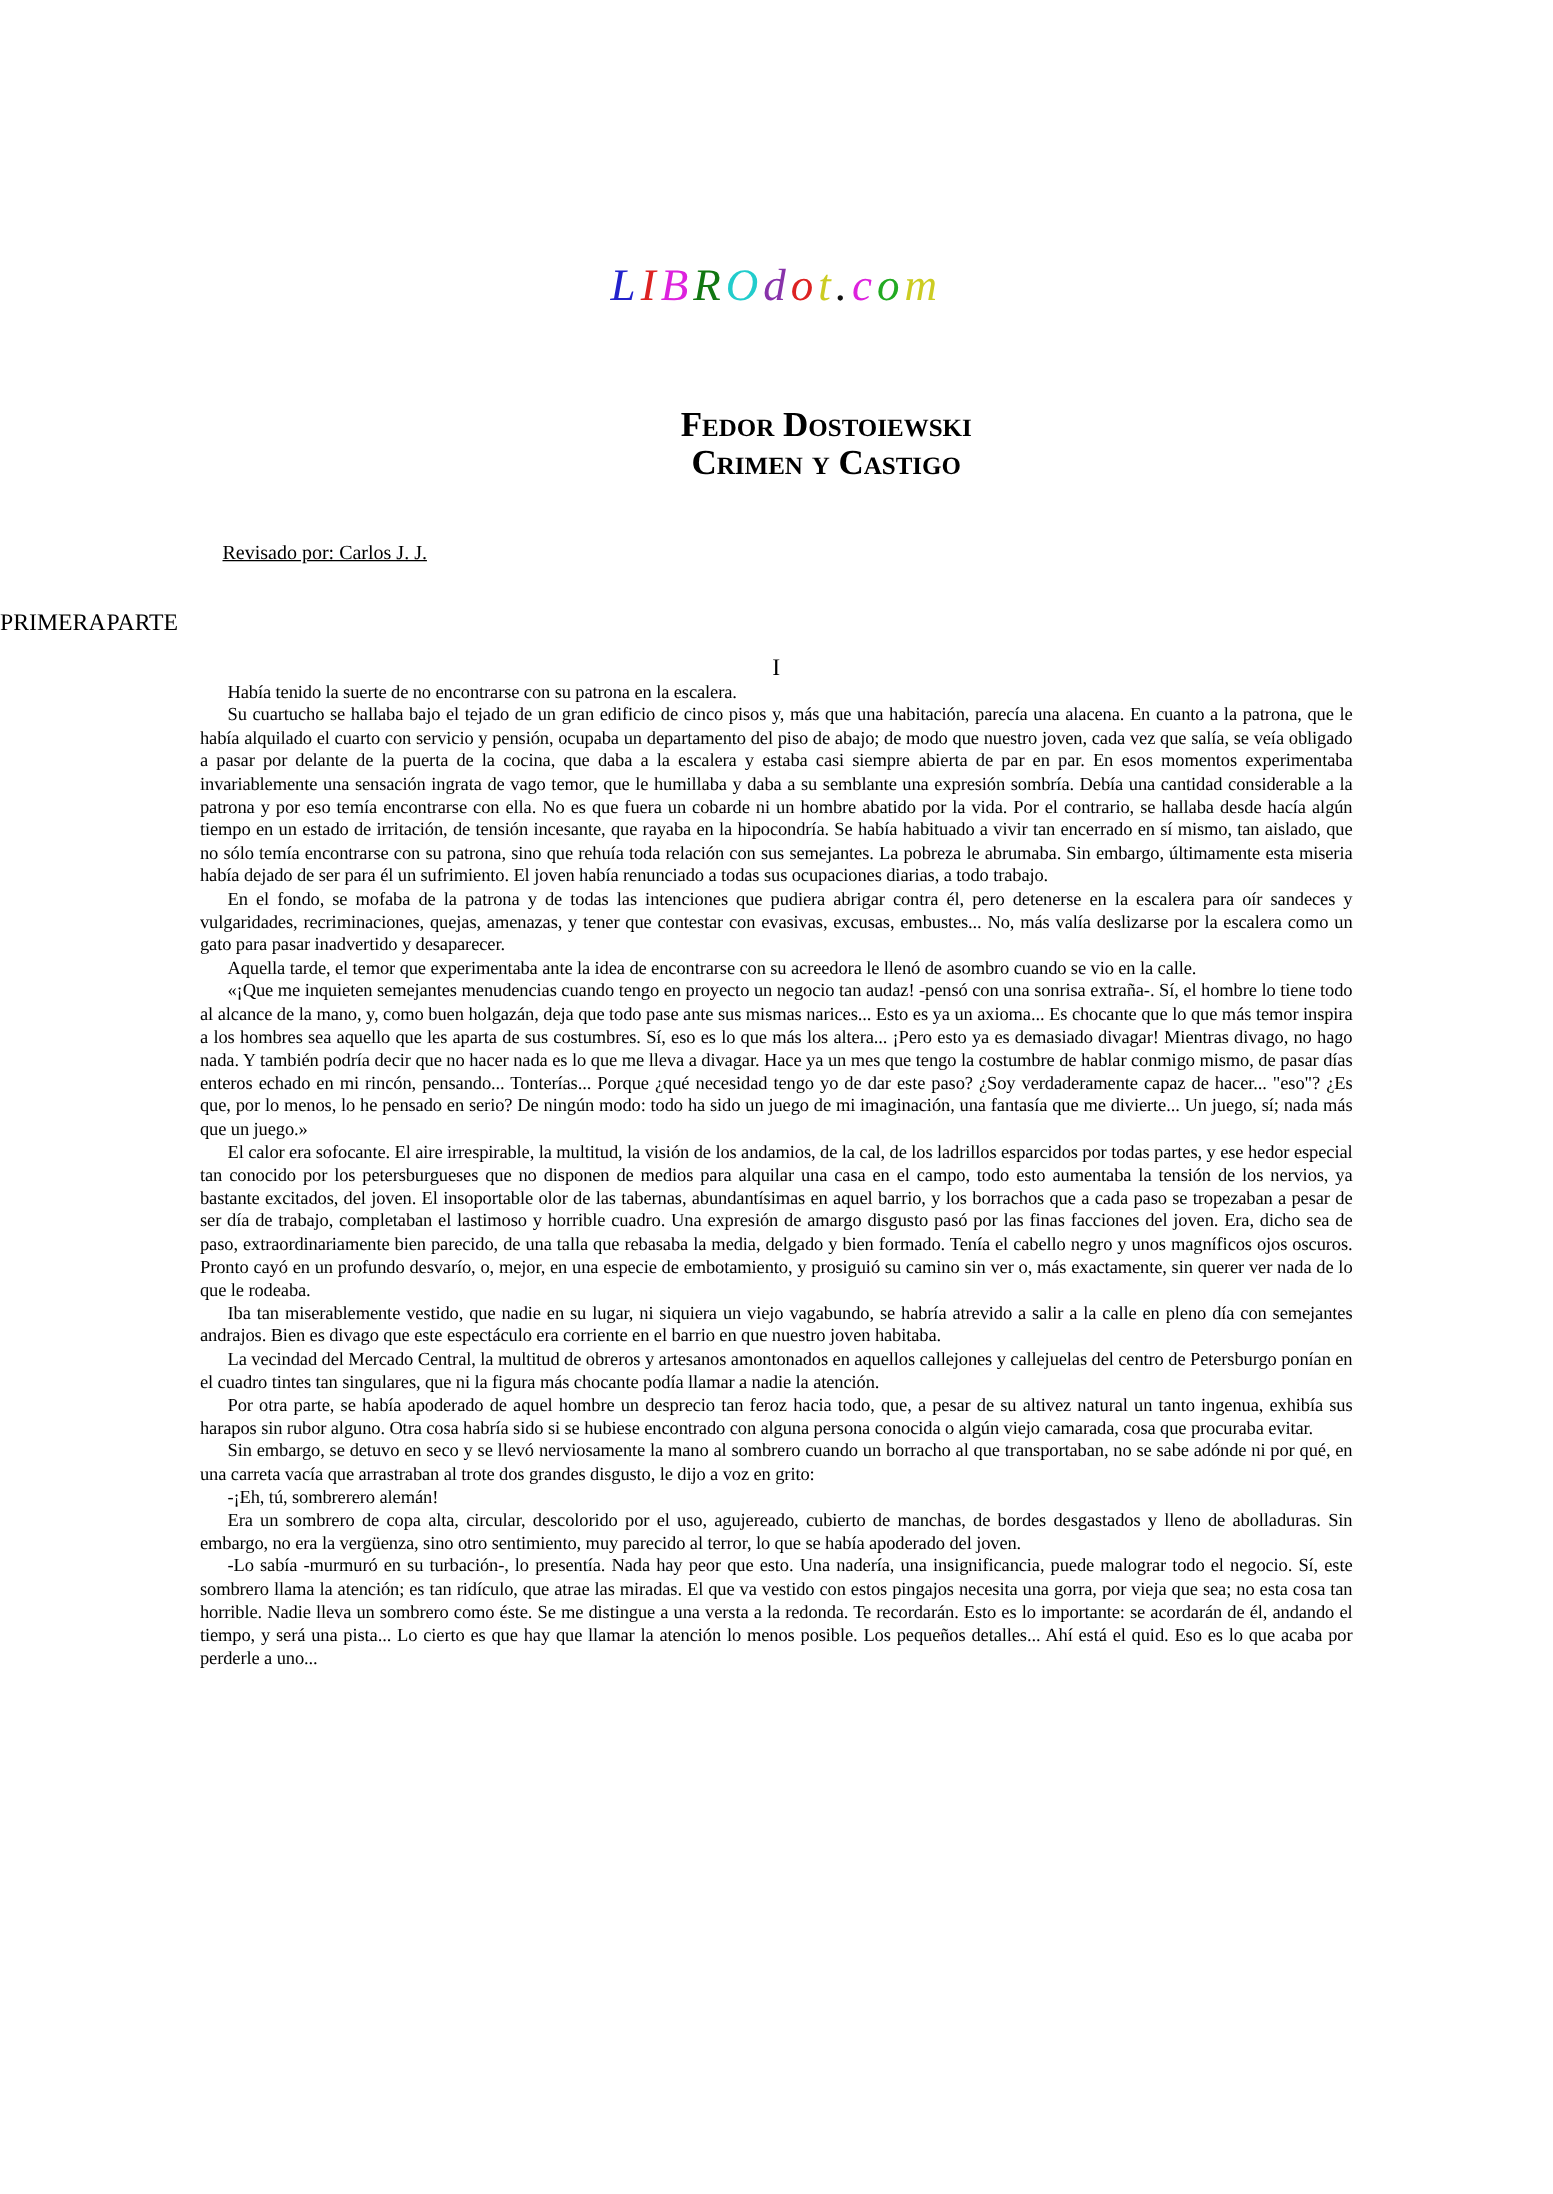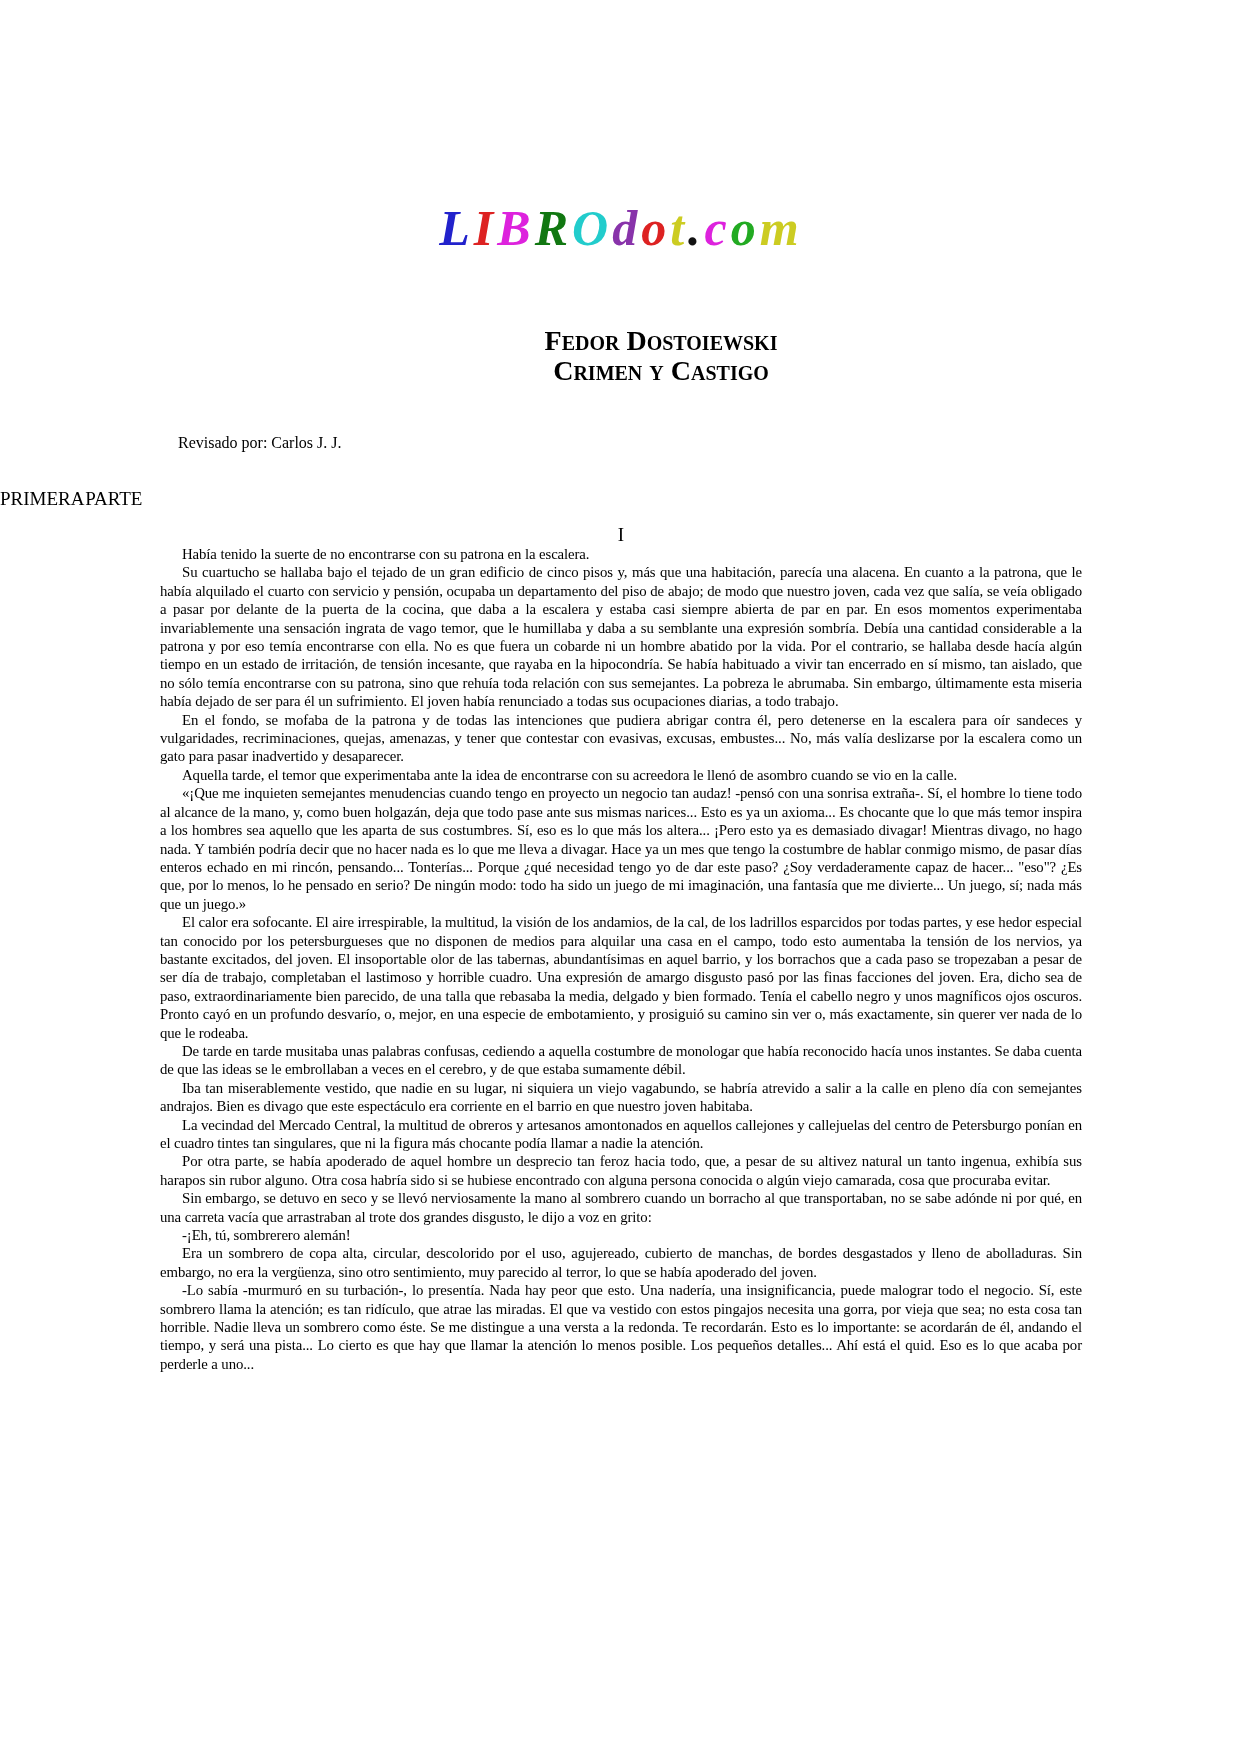--- a/index.html
+++ b/index.html
@@ -16,22 +16,22 @@
     color: #000000;
     overflow: hidden;
   }
   .logo {
     position: absolute;
     top: 198px;
     left: 0;
     width: 100%;
     text-align: center;
     font-style: italic;
-    font-weight: bold;
-    font-size: 50px;
+    font-weight: normal;
+    font-size: 36px;
     letter-spacing: 4px;
     line-height: 60px;
     white-space: nowrap;
   }
   .titles {
     position: absolute;
     top: 326px;
     left: 0;
     width: 100%;
     text-align: center;
@@ -39,20 +39,21 @@
     font-variant: small-caps;
     font-size: 28px;
     line-height: 30px;
     padding-left: 40px;
   }
   .revision {
     position: absolute;
     top: 434px;
     left: 178px;
     font-size: 16px;
+    text-decoration: underline;
   }
   .part-heading {
     position: absolute;
     top: 488px;
     left: 0;
     width: 100%;
     text-align: left;
     font-size: 19px;
     word-spacing: -3px;
   }
@@ -98,21 +99,20 @@
 
   <div class="chapter-heading">I</div>
 
   <div class="body-text">
       <p>Había tenido la suerte de no encontrarse con su patrona en la escalera.</p>
       <p>Su cuartucho se hallaba bajo el tejado de un gran edificio de cinco pisos y, más que una habitación, parecía una alacena. En cuanto a la patrona, que le había alquilado el cuarto con servicio y pensión, ocupaba un departamento del piso de abajo; de modo que nuestro joven, cada vez que salía, se veía obligado a pasar por delante de la puerta de la cocina, que daba a la escalera y estaba casi siempre abierta de par en par. En esos momentos experimentaba invariablemente una sensación ingrata de vago temor, que le humillaba y daba a su semblante una expresión sombría. Debía una cantidad considerable a la patrona y por eso temía encontrarse con ella. No es que fuera un cobarde ni un hombre abatido por la vida. Por el contrario, se hallaba desde hacía algún tiempo en un estado de irritación, de tensión incesante, que rayaba en la hipocondría. Se había habituado a vivir tan encerrado en sí mismo, tan aislado, que no sólo temía encontrarse con su patrona, sino que rehuía toda relación con sus semejantes. La pobreza le abrumaba. Sin embargo, últimamente esta miseria había dejado de ser para él un sufrimiento. El joven había renunciado a todas sus ocupaciones diarias, a todo trabajo.</p>
       <p>En el fondo, se mofaba de la patrona y de todas las intenciones que pudiera abrigar contra él, pero detenerse en la escalera para oír sandeces y vulgaridades, recriminaciones, quejas, amenazas, y tener que contestar con evasivas, excusas, embustes... No, más valía deslizarse por la escalera como un gato para pasar inadvertido y desaparecer.</p>
       <p>Aquella tarde, el temor que experimentaba ante la idea de encontrarse con su acreedora le llenó de asombro cuando se vio en la calle.</p>
       <p>«¡Que me inquieten semejantes menudencias cuando tengo en proyecto un negocio tan audaz! -pensó con una sonrisa extraña-. Sí, el hombre lo tiene todo al alcance de la mano, y, como buen holgazán, deja que todo pase ante sus mismas narices... Esto es ya un axioma... Es chocante que lo que más temor inspira a los hombres sea aquello que les aparta de sus costumbres. Sí, eso es lo que más los altera... ¡Pero esto ya es demasiado divagar! Mientras divago, no hago nada. Y también podría decir que no hacer nada es lo que me lleva a divagar. Hace ya un mes que tengo la costumbre de hablar conmigo mismo, de pasar días enteros echado en mi rincón, pensando... Tonterías... Porque ¿qué necesidad tengo yo de dar este paso? ¿Soy verdaderamente capaz de hacer... "eso"? ¿Es que, por lo menos, lo he pensado en serio? De ningún modo: todo ha sido un juego de mi imaginación, una fantasía que me divierte... Un juego, sí; nada más que un juego.»</p>
       <p>El calor era sofocante. El aire irrespirable, la multitud, la visión de los andamios, de la cal, de los ladrillos esparcidos por todas partes, y ese hedor especial tan conocido por los petersburgueses que no disponen de medios para alquilar una casa en el campo, todo esto aumentaba la tensión de los nervios, ya bastante excitados, del joven. El insoportable olor de las tabernas, abundantísimas en aquel barrio, y los borrachos que a cada paso se tropezaban a pesar de ser día de trabajo, completaban el lastimoso y horrible cuadro. Una expresión de amargo disgusto pasó por las finas facciones del joven. Era, dicho sea de paso, extraordinariamente bien parecido, de una talla que rebasaba la media, delgado y bien formado. Tenía el cabello negro y unos magníficos ojos oscuros. Pronto cayó en un profundo desvarío, o, mejor, en una especie de embotamiento, y prosiguió su camino sin ver o, más exactamente, sin querer ver nada de lo que le rodeaba.</p>
-      <p>De tarde en tarde musitaba unas palabras confusas, cediendo a aquella costumbre de monologar que había reconocido hacía unos instantes. Se daba cuenta de que las ideas se le embrollaban a veces en el cerebro, y de que estaba sumamente débil.</p>
       <p>Iba tan miserablemente vestido, que nadie en su lugar, ni siquiera un viejo vagabundo, se habría atrevido a salir a la calle en pleno día con semejantes andrajos. Bien es divago que este espectáculo era corriente en el barrio en que nuestro joven habitaba.</p>
       <p>La vecindad del Mercado Central, la multitud de obreros y artesanos amontonados en aquellos callejones y callejuelas del centro de Petersburgo ponían en el cuadro tintes tan singulares, que ni la figura más chocante podía llamar a nadie la atención.</p>
       <p>Por otra parte, se había apoderado de aquel hombre un desprecio tan feroz hacia todo, que, a pesar de su altivez natural un tanto ingenua, exhibía sus harapos sin rubor alguno. Otra cosa habría sido si se hubiese encontrado con alguna persona conocida o algún viejo camarada, cosa que procuraba evitar.</p>
       <p>Sin embargo, se detuvo en seco y se llevó nerviosamente la mano al sombrero cuando un borracho al que transportaban, no se sabe adónde ni por qué, en una carreta vacía que arrastraban al trote dos grandes disgusto, le dijo a voz en grito:</p>
       <p>-¡Eh, tú, sombrerero alemán!</p>
       <p>Era un sombrero de copa alta, circular, descolorido por el uso, agujereado, cubierto de manchas, de bordes desgastados y lleno de abolladuras. Sin embargo, no era la vergüenza, sino otro sentimiento, muy parecido al terror, lo que se había apoderado del joven.</p>
       <p>-Lo sabía -murmuró en su turbación-, lo presentía. Nada hay peor que esto. Una nadería, una insignificancia, puede malograr todo el negocio. Sí, este sombrero llama la atención; es tan ridículo, que atrae las miradas. El que va vestido con estos pingajos necesita una gorra, por vieja que sea; no esta cosa tan horrible. Nadie lleva un sombrero como éste. Se me distingue a una versta a la redonda. Te recordarán. Esto es lo importante: se acordarán de él, andando el tiempo, y será una pista... Lo cierto es que hay que llamar la atención lo menos posible. Los pequeños detalles... Ahí está el quid. Eso es lo que acaba por perderle a uno...</p>
     </div>
 
 </div>

